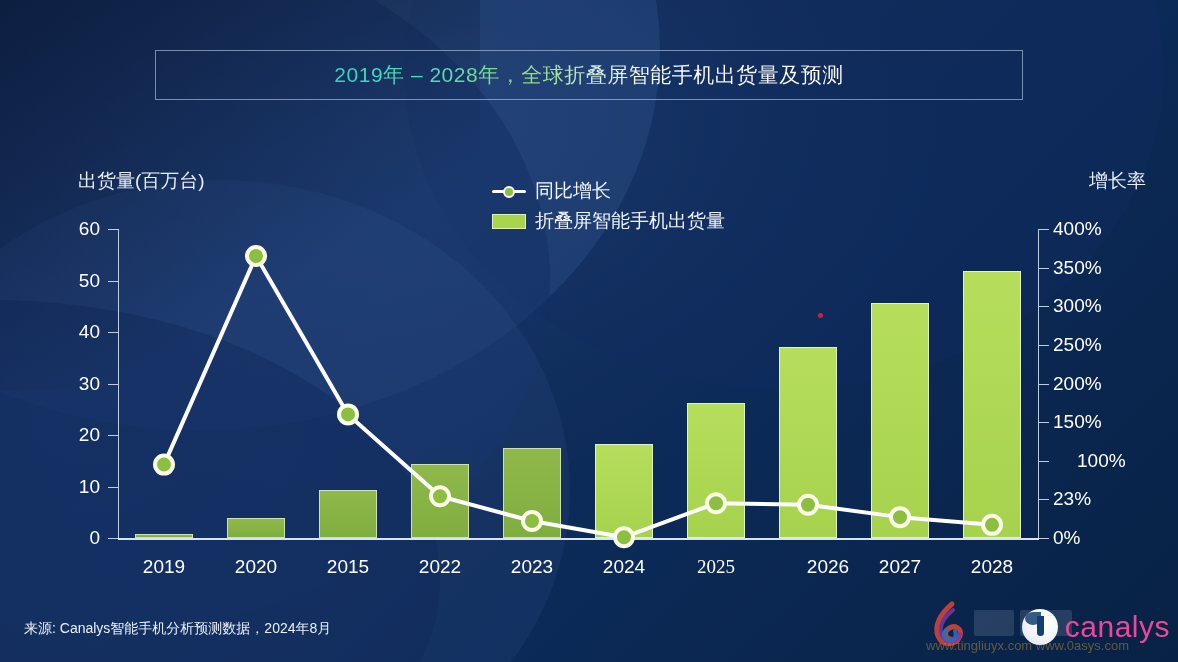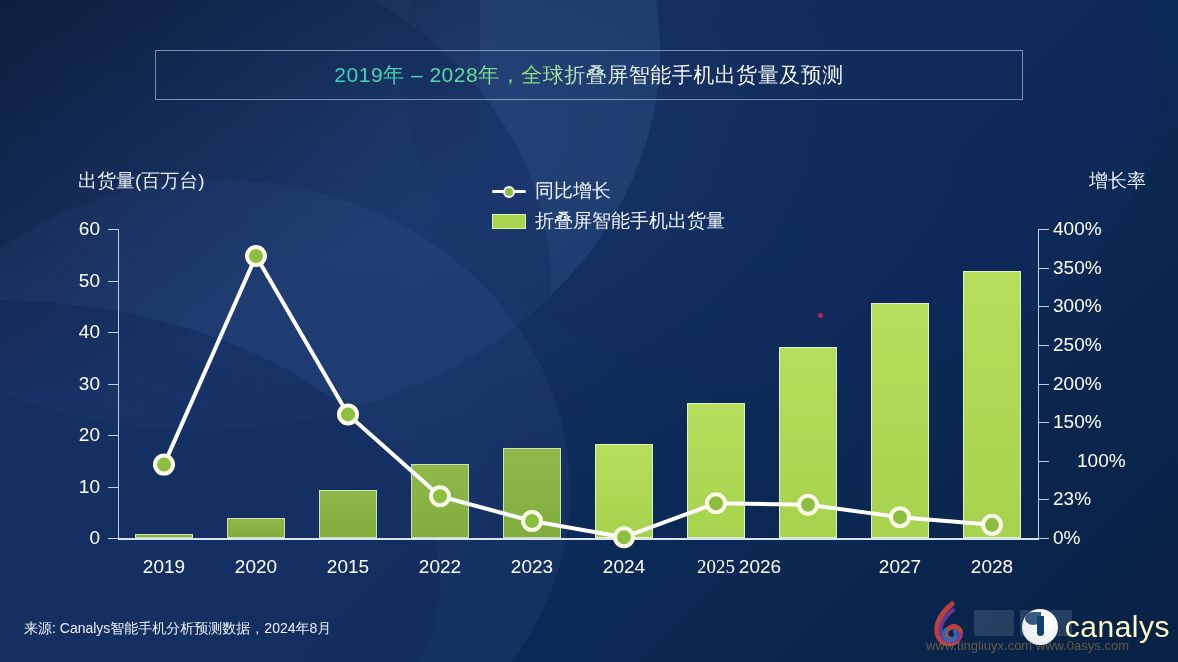--- a/index.html
+++ b/index.html
@@ -128,21 +128,21 @@
     position: relative; margin-right: 7px;
   }
   .canalys-mark::after {
     content: ""; position: absolute; left: 15px; top: 7px; width: 7px; height: 20px;
     border-radius: 0 0 6px 6px; background: #13406f;
   }
   .canalys-mark::before {
     content: ""; position: absolute; left: 3px; top: 3px; width: 16px; height: 13px;
     border-radius: 50% 0 50% 50%; background: #13406f; opacity: .85;
   }
-  .canalys-text { font-size: 30px; color: #fef9c3; letter-spacing: 0.5px; }
+  .canalys-text { font-size: 30px; color: #ec4899; letter-spacing: 0.5px; }
 </style>
 </head>
 <body>
 
 <div id="bg">
   <div class="bg-grad"></div>
   <div class="swoop e"></div>
   <div class="swoop a"></div>
   <div class="swoop b"></div>
   <div class="swoop c"></div>
@@ -215,21 +215,21 @@
     <div class="ylabel-r" style="top: 229px;">400%</div>
   </div>
 <div id="labels-x">
     <div class="xlabel" style="left: 164px;">2019</div>
     <div class="xlabel" style="left: 256px;">2020</div>
     <div class="xlabel" style="left: 348px;">2015</div>
     <div class="xlabel" style="left: 440px;">2022</div>
     <div class="xlabel" style="left: 532px;">2023</div>
     <div class="xlabel" style="left: 624px;">2024</div>
     <div class="xlabel" style="left: 716px; font-family: Liberation Serif, serif;">2025</div>
-    <div class="xlabel" style="left: 760px;">2026</div>
+    <div class="xlabel" style="left: 828px;">2026</div>
     <div class="xlabel" style="left: 900px;">2027</div>
     <div class="xlabel" style="left: 992px;">2028</div>
   </div>
 
 <div id="plot">
     <div class="bar dim" title="2019: 0.7" style="left: 17.48px; width: 57.04px; height: 3.605px;"></div>
     <div class="bar dim" title="2020: 3.8" style="left: 109.48px; width: 57.04px; height: 19.57px;"></div>
     <div class="bar dim" title="2021: 9.3" style="left: 201.48px; width: 57.04px; height: 47.895px;"></div>
     <div class="bar dim" title="2022: 14.4" style="left: 293.48px; width: 57.04px; height: 74.16px;"></div>
     <div class="bar dim" title="2023: 17.4" style="left: 385.48px; width: 57.04px; height: 89.61px;"></div>

